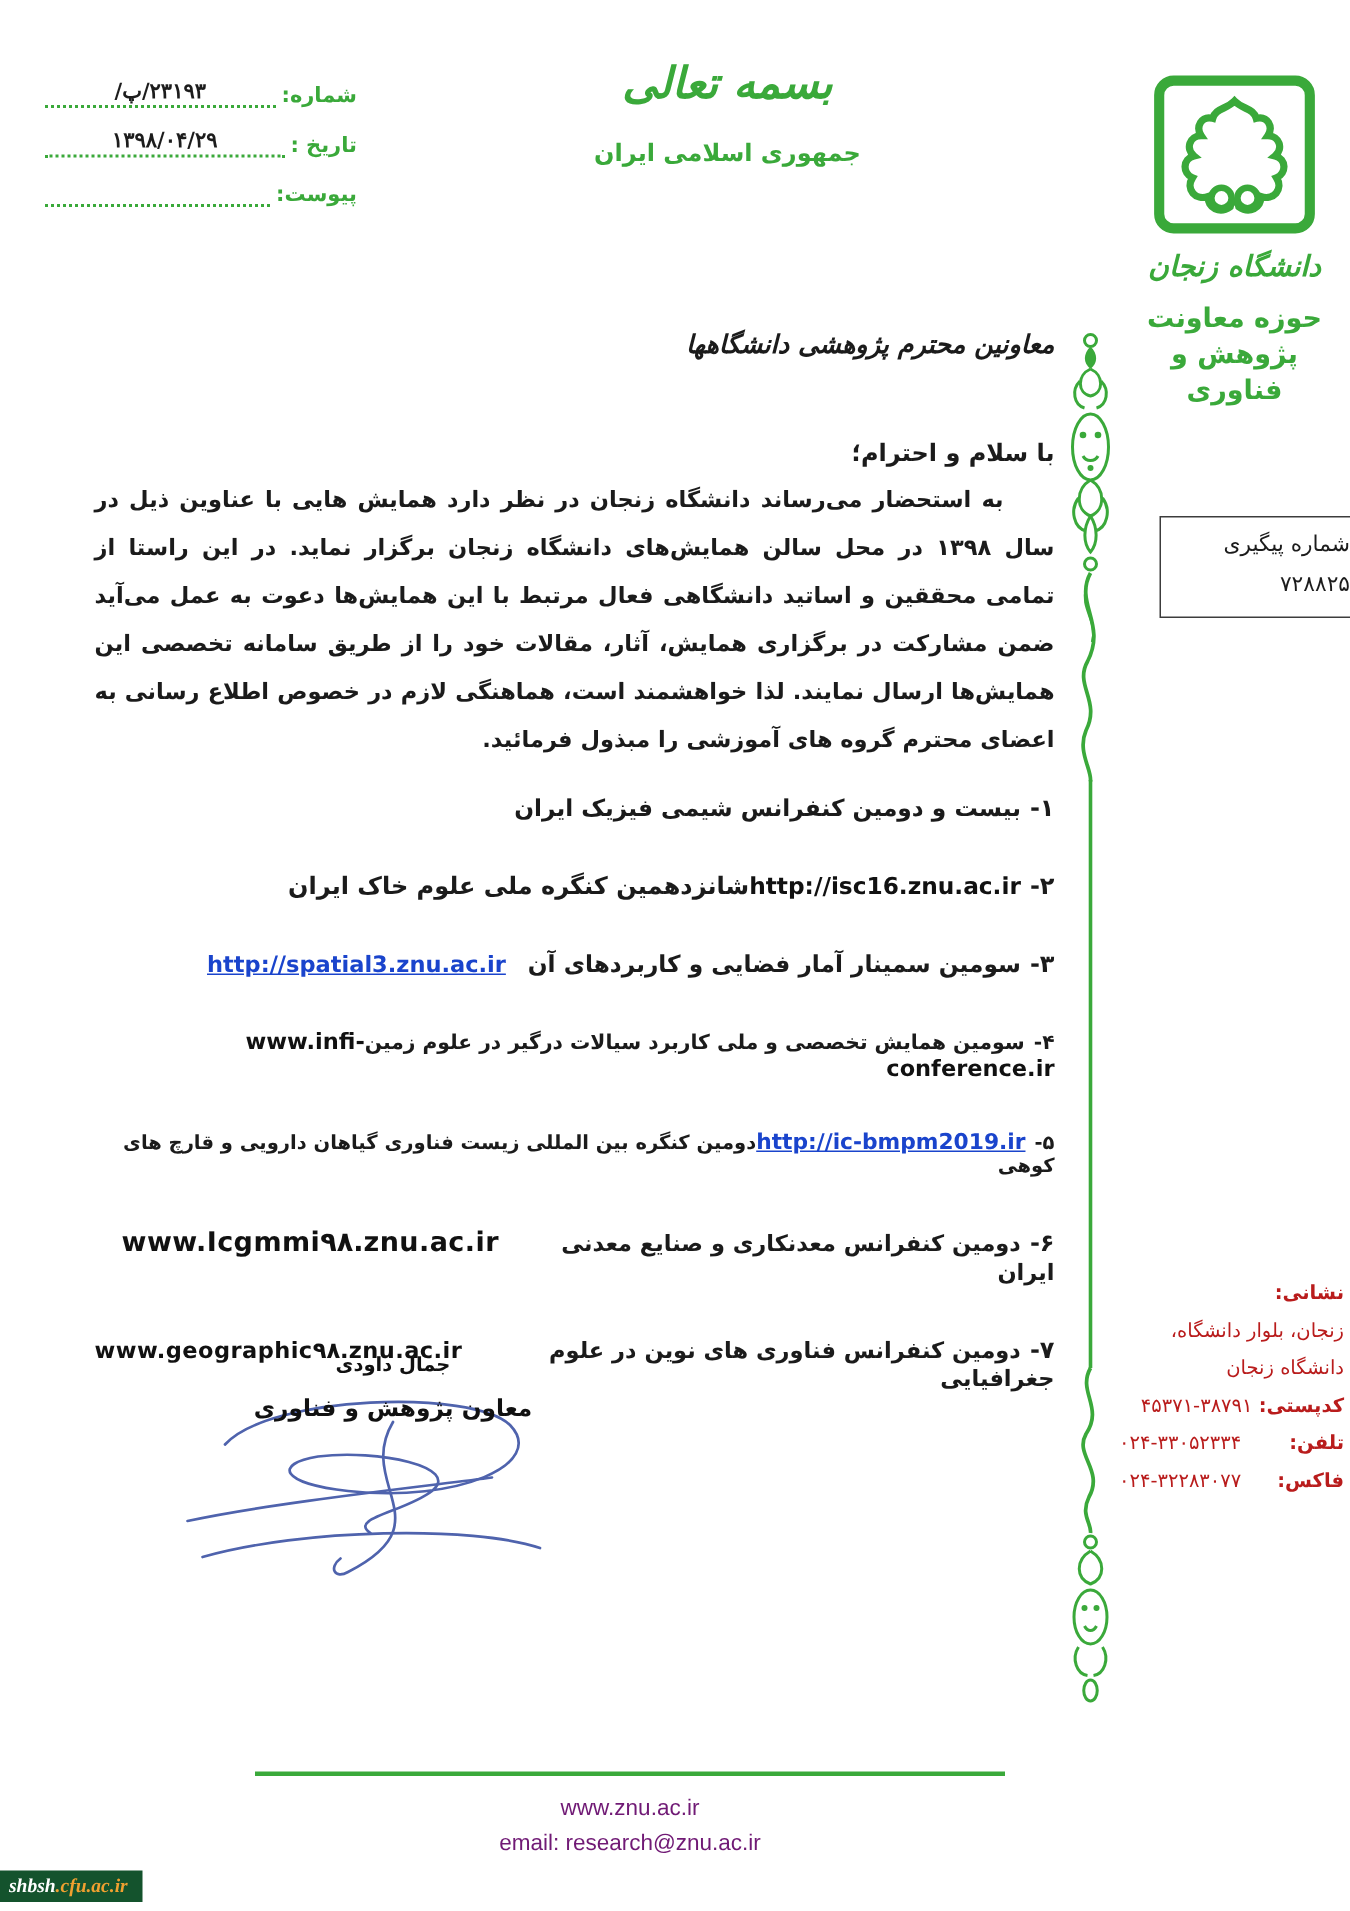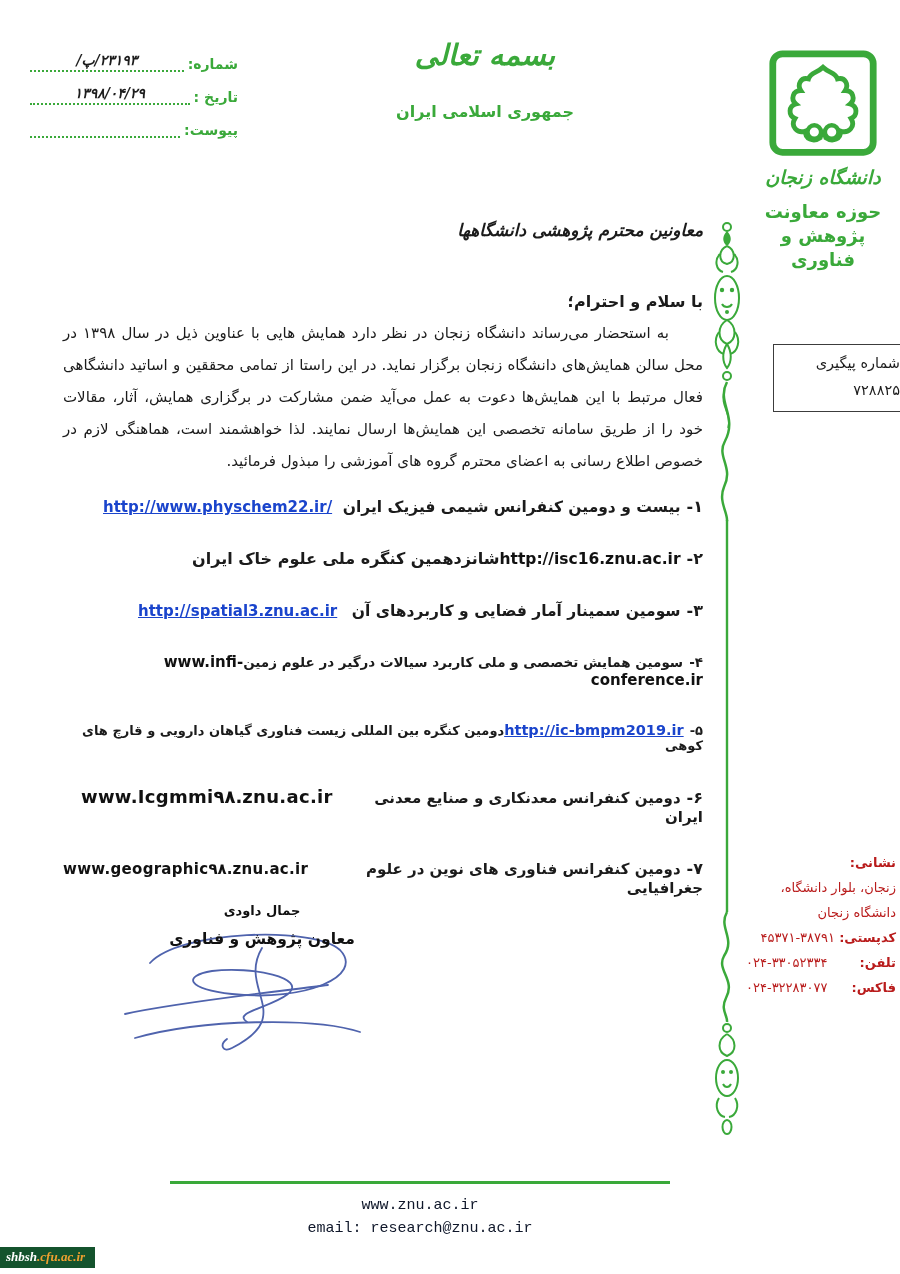--- a/index.html
+++ b/index.html
@@ -5,40 +5,40 @@
   html,body{margin:0;padding:0;}
   body{
     width:900px;height:1274px;position:relative;background:#ffffff;
     font-family:"DejaVu Sans",sans-serif;overflow:hidden;
   }
   .abs{position:absolute;}
   
   .fields{left:30px;top:52px;width:208px;direction:rtl;color:#3aa93a;font-size:14px;font-weight:bold;}
   .frow{display:flex;align-items:flex-end;margin-bottom:13px;}
   .flabel{white-space:nowrap;margin-left:4px;}
-  .dotline{flex:1;border-bottom:2px dotted #3aa93a;text-align:center;min-height:18px;font-style:italic;}
+  .dotline{flex:1;border-bottom:2px dotted #3aa93a;text-align:center;min-height:18px;}
   .fvalue{color:#1c1c1c;font-weight:bold;font-size:14px;font-family:"DejaVu Serif",serif;}
   
   .centerhead{left:360px;top:38px;width:250px;text-align:center;color:#3aa93a;}
   .besmele{font-size:29px;font-weight:bold;font-style:italic;font-family:"DejaVu Serif",serif;}
-  .country{font-size:16px;font-weight:bold;margin-top:30px;direction:rtl;}
+  .country{font-size:16px;font-weight:bold;margin-top:20px;direction:rtl;}
   
   .logoblock{left:748px;top:48px;width:150px;text-align:center;color:#3aa93a;}
   .logocaption{font-size:19px;font-weight:bold;font-style:italic;font-family:"DejaVu Serif",serif;margin-top:2px;direction:rtl;}
   .dept{font-size:18px;font-weight:bold;line-height:24px;margin-top:12px;direction:rtl;}
   
   .tracking{left:773px;top:344px;width:118px;border:1.5px solid #3c3c3c;padding:5px 8px 7px 8px;
     direction:rtl;text-align:right;color:#1c1c1c;font-size:14.5px;line-height:27px;background:#fff;}
   
   .ornament{left:710px;top:220px;}
   
   .main{left:63px;top:220px;width:640px;direction:rtl;color:#1b1b1b;}
   .recipient{font-size:17px;font-weight:bold;margin:0 0 52px 0;font-style:italic;}
   .salutation{font-size:16px;font-weight:bold;margin:0 0 6px 0;}
-  .bodytext{font-size:15px;line-height:32px;text-align:justify;text-indent:34px;margin:0 0 20px 0;}
+  .bodytext{font-size:15px;line-height:32px;text-align:justify;text-indent:34px;margin:0 0 20px 0;font-weight:bold;}
   .conf{margin-bottom:33px;font-weight:bold;}
   .conf .num{margin-left:6px;}
   .split{display:flex;justify-content:space-between;align-items:baseline;}
   .link-blue{color:#1a44cc;text-decoration:underline;font-weight:bold;font-family:"DejaVu Sans",sans-serif;}
   .url-black{color:#111;font-weight:bold;text-decoration:none;}
   .c1 .title{font-size:15.5px;} .c1 .conf-url{font-size:15px;padding-left:40px;}
   .c2{font-size:16px;} .c2 .conf-url{font-size:15.5px;}
   .c3 .title{font-size:15.5px;margin-left:13px;} .c3 .conf-url{font-size:15px;padding-left:75px;}
   .c4{font-size:13.5px;} .c4 .conf-url{font-size:15px;}
   .c5{font-size:13px;} .c5 .conf-url{font-size:14.5px;}
@@ -48,22 +48,22 @@
   .signature{left:128px;top:903px;width:268px;text-align:center;color:#111;direction:rtl;z-index:2;}
   .signame{font-size:13px;font-weight:bold;}
   .sigtitle{font-size:15.5px;font-weight:bold;margin-top:12px;}
   .sig-scribble{left:110px;top:918px;z-index:1;}
   
   .contact{left:746px;top:850px;width:150px;direction:rtl;color:#b91c1c;font-size:13px;line-height:25px;text-align:right;}
   .contact .lbl{font-weight:bold;}
   .crow{display:flex;justify-content:space-between;}
   
   .footline{left:170px;top:1181px;width:500px;height:3px;background:#3aa93a;}
-  .foottext{left:200px;top:1194px;width:440px;text-align:center;color:#0f172a;
-    font-family:Liberation Mono, monospace;font-size:15px;line-height:23px;}
+  .foottext{left:200px;top:1194px;width:440px;text-align:center;color:#701a75;
+    font-family:Liberation Sans, sans-serif;font-size:15px;line-height:23px;}
   
   .watermark{left:0;top:1247px;background:#14532d;padding:2px 10px 3px 6px;
     font-family:"Liberation Serif",serif;font-style:italic;font-weight:bold;font-size:13px;}
   .wm-prefix{color:#ffffff;} .wm-suffix{color:#f0a030;}
 </style>
 </head>
 <body>
 
 <div class="abs fields">
   <div class="frow">
@@ -134,21 +134,20 @@
   </g>
 </svg>
 
 <div class="abs main">
   <h1 class="recipient">معاونین محترم پژوهشی دانشگاهها</h1>
   <div class="salutation">با سلام و احترام؛</div>
   <p class="bodytext">به استحضار می‌رساند دانشگاه زنجان در نظر دارد همایش هایی با عناوین ذیل در سال ۱۳۹۸ در محل سالن همایش‌های دانشگاه زنجان برگزار نماید. در این راستا از تمامی محققین و اساتید دانشگاهی فعال مرتبط با این همایش‌ها دعوت به عمل می‌آید ضمن مشارکت در برگزاری همایش، آثار، مقالات خود را از طریق سامانه تخصصی این همایش‌ها ارسال نمایند. لذا خواهشمند است، هماهنگی لازم در خصوص اطلاع رسانی به اعضای محترم گروه های آموزشی را مبذول فرمائید.</p>
 
   <div class="conf split c1">
     <span class="title-group"><span class="num">۱-</span><span class="title">بیست و دومین کنفرانس شیمی فیزیک ایران</span></span>
-    <a class="conf-url link-blue" dir="ltr">http://www.physchem22.ir/</a>
   </div>
 
   <div class="conf c2">
     <span class="num">۲-</span><bdi dir="ltr" class="conf-url url-black">http://isc16.znu.ac.ir</bdi><span class="title">شانزدهمین کنگره ملی علوم خاک ایران</span>
   </div>
 
   <div class="conf split c3">
     <span class="title-group"><span class="num">۳-</span><span class="title">سومین سمینار آمار فضایی و کاربردهای آن</span></span>
     <a class="conf-url link-blue" dir="ltr">http://spatial3.znu.ac.ir</a>
   </div>

